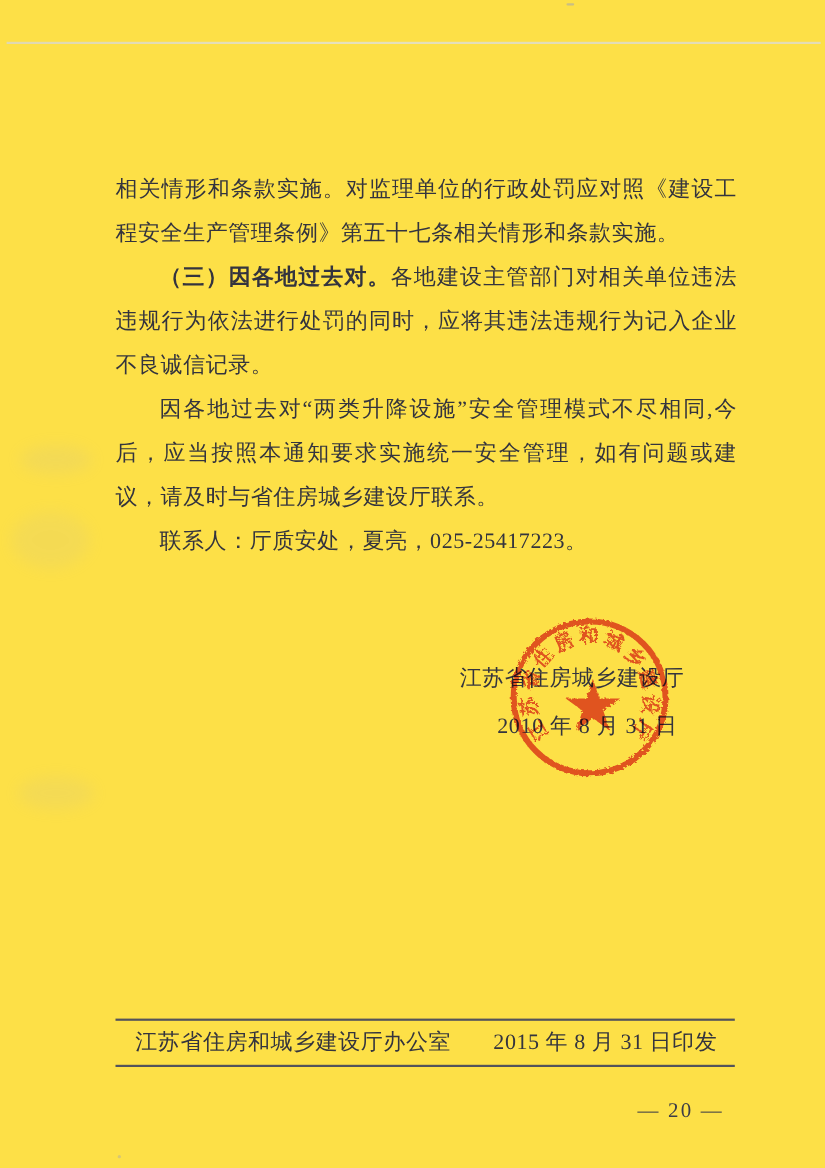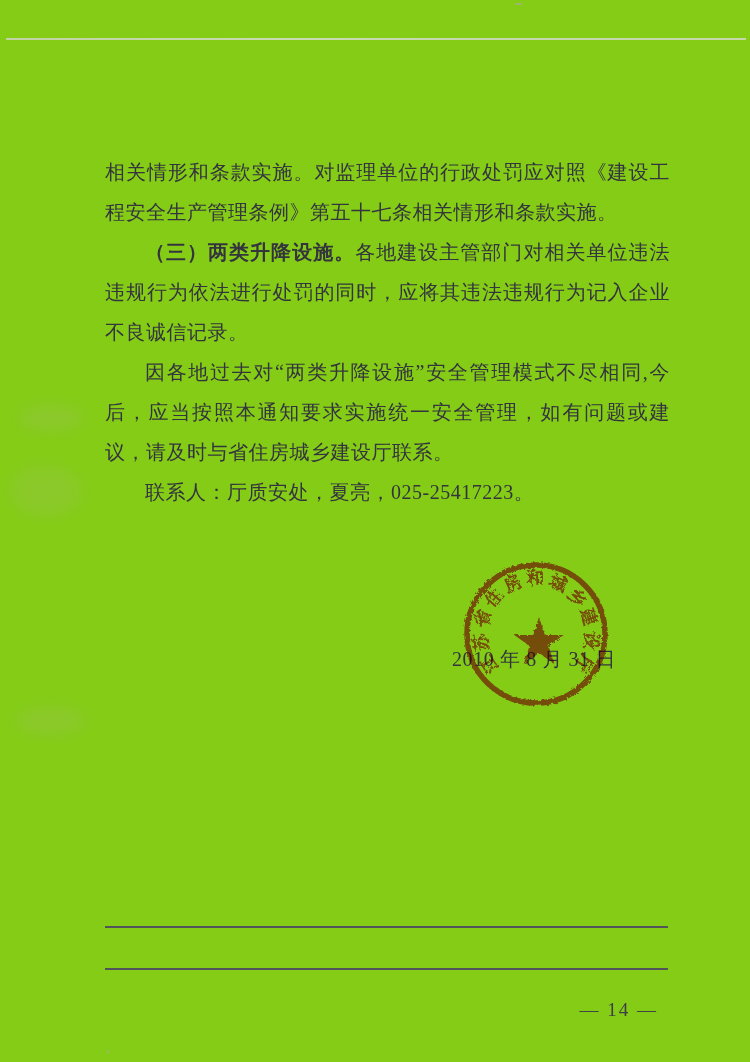--- a/index.html
+++ b/index.html
@@ -4,21 +4,21 @@
 <style>
   html, body { margin: 0; padding: 0; }
   body {
     width: 750px; height: 1062px;
     background: #f4f4f2;
     font-family: "Liberation Serif", "DejaVu Serif", serif;
   }
   .page {
     position: relative;
     width: 750px; height: 1062px;
-    background: #84cc16;
+    background: #fde047;
     overflow: hidden;
     color: #34343e;
   }
   
   .scan-line-top {
     position: absolute; left: 6px; top: 38px;
     width: 740px; height: 2px;
     background: linear-gradient(90deg, #d6d6d4, #dfe2e3 40%, #d9dcde 70%, #dcdcda);
     opacity: .75;
   }
@@ -90,47 +90,52 @@
   <div class="smudge s2"></div>
   <div class="smudge s3"></div>
   <div class="speck k1"></div>
   <div class="speck k2"></div>
 
   <div class="doc-body">
     <p class="no-indent">
       <span>相关情形和条款实施。对监理单位的行政处罚应对照《建设工程安全生产管理条例》第五十七条相关情形和条款实施。</span>
     </p>
     <p>
-      <span class="run-bold">（三）两类升降设施。</span><span>各地建设主管部门对相关单位违法违规行为依法进行处罚的同时，应将其违法违规行为记入企业不良诚信记录。</span>
+      <span class="run-bold">（三）因各地过去对。</span><span>各地建设主管部门对相关单位违法违规行为依法进行处罚的同时，应将其违法违规行为记入企业不良诚信记录。</span>
     </p>
     <p>
       <span>因各地过去对“两类升降设施”安全管理模式不尽相同,今后，应当按照本通知要求实施统一安全管理，如有问题或建议，请及时与省住房城乡建设厅联系。</span>
     </p>
     <p>
       <span>联系人：厅质安处，夏亮，025-25417223。</span>
     </p>
   </div>
 
+  <div class="sig-org">江苏省住房城乡建设厅</div>
   <div class="sig-date">2010 年 8 月 31 日</div>
 
   <svg class="seal" viewBox="0 0 190 190" xmlns="http://www.w3.org/2000/svg">
     <defs>
       <filter id="inkRough" x="-15%" y="-15%" width="130%" height="130%">
         <feTurbulence type="fractalNoise" baseFrequency="0.35" numOctaves="3" seed="11" result="n"></feTurbulence>
         <feDisplacementMap in="SourceGraphic" in2="n" scale="4"></feDisplacementMap>
       </filter>
       <path id="sealArc" d="M 59.6 130.4 A 50 50 0 1 1 130.4 130.4" fill="none"></path>
     </defs>
     <g filter="url(#inkRough)">
       <circle cx="95" cy="95" r="69" fill="none" stroke-width="5.5" stroke="#dc4150"></circle>
       <polygon points="98,78 103.9,95.9 122.7,96 107.5,107.1 113.3,125 98,114 82.7,125 88.5,107.1 73.3,96 92.1,95.9" fill="#dc4150"></polygon>
       <text font-size="17.5" font-weight="700" font-family="Liberation Serif, DejaVu Serif, serif" fill="#dc4150">
         <textPath href="#sealArc" startOffset="2" textLength="230" lengthAdjust="spacing">江苏省住房和城乡建设厅</textPath>
       </text>
     </g>
   </svg>
 
   <div class="footer-rule top"></div>
+  <div class="footer-row">
+    <span class="footer-left">江苏省住房和城乡建设厅办公室</span>
+    <span class="footer-right">2015 年 8 月 31 日印发</span>
+  </div>
   <div class="footer-rule bottom"></div>
 
-  <div class="page-number">— 14 —</div>
+  <div class="page-number">— 20 —</div>
 
 </div>
 
 </body></html>

